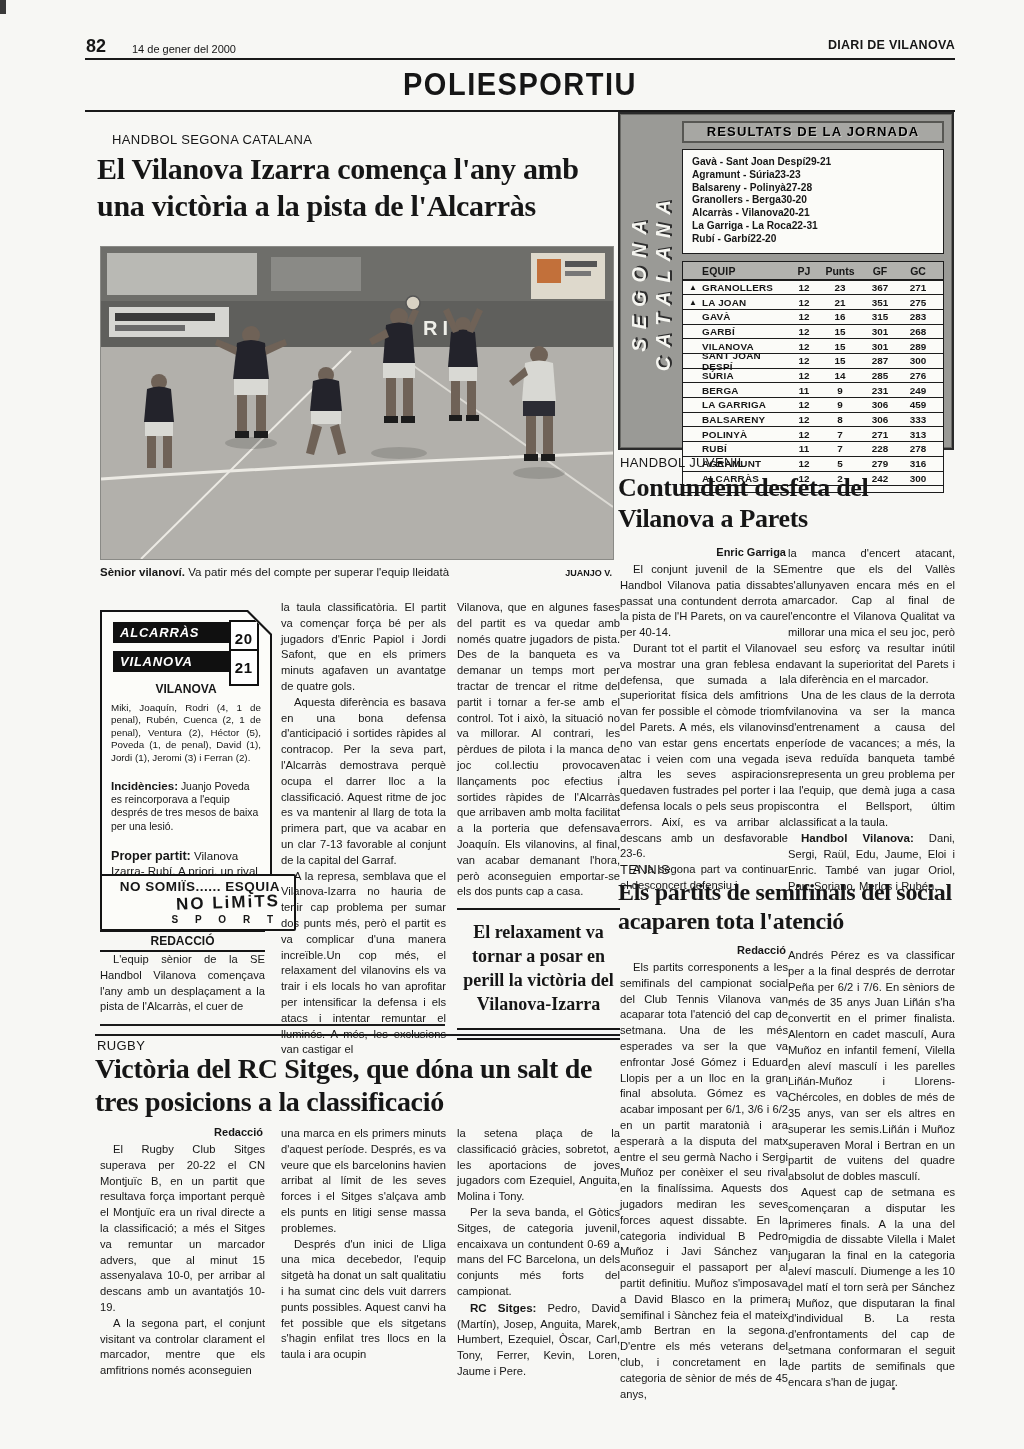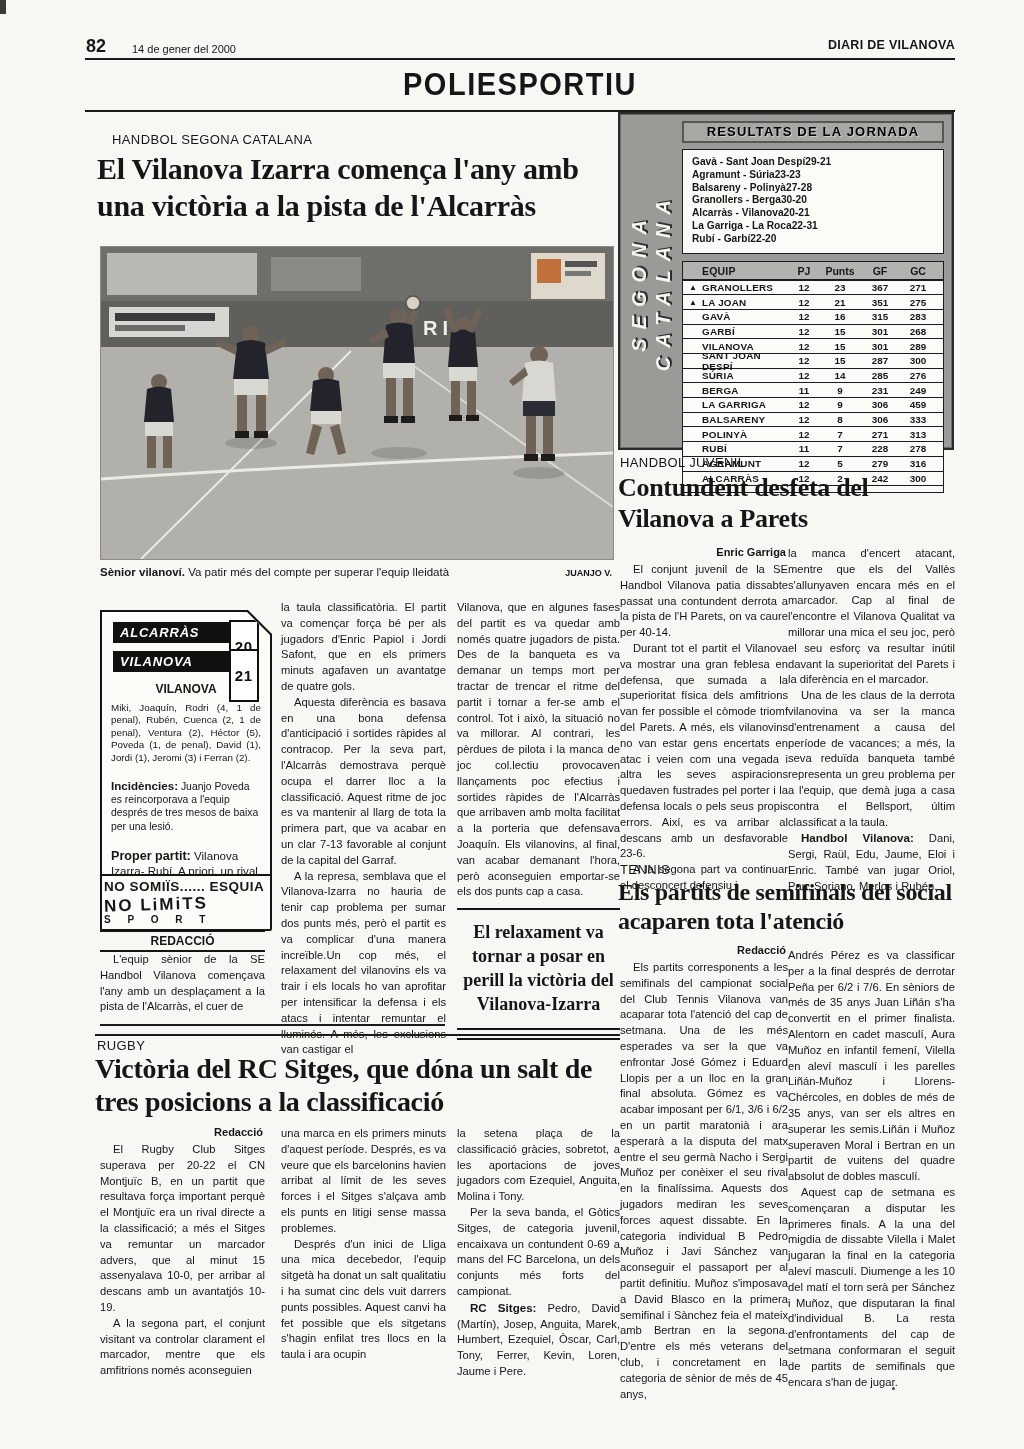--- a/index.html
+++ b/index.html
@@ -28,30 +28,30 @@
   .caption{display:flex;justify-content:space-between;align-items:baseline;font-size:11.5px;}
   .caption .lead{font-weight:bold;}
   .caption .credit{font-size:9px;font-weight:bold;}
 
   
   .scorecard{clip-path:polygon(0 0,calc(100% - 24px) 0,100% 24px,100% 100%,0 100%);background:#141414;padding:2px;}
   .scorecard-in{clip-path:polygon(0 0,calc(100% - 23px) 0,100% 23px,100% 100%,0 100%);background:#fcfcf9;padding:8px 9px 12px;}
   .teambar{position:relative;background:#101010;color:#fff;font-style:italic;font-weight:bold;font-size:13px;
            letter-spacing:.8px;padding:3px 26px 3px 7px;margin:2px 16px 8px 2px;}
   .scorebox{position:absolute;right:-14px;top:-2px;background:#fff;border:2.5px solid #101010;color:#101010;
-            font-style:normal;font-weight:bold;font-size:15px;line-height:17px;padding:16px 4px;}
+            font-style:normal;font-weight:bold;font-size:15px;line-height:17px;padding:8px 4px;}
   .roster-title{text-align:center;font-weight:bold;font-size:12px;margin:10px 0 6px;}
   .roster{font-size:9.8px;line-height:12.4px;text-align:justify;}
   .incid{margin-top:15px;font-size:10.4px;line-height:13.2px;}
   .incid b{font-size:11.6px;}
   .nextm{margin-top:16px;font-size:11.6px;line-height:14.8px;}
   .nextm b{font-size:12.6px;}
 
   
-  .adbox{border:2px solid #141414;border-radius:2px;text-align:left;padding:3px 2px 4px;background:#fcfcf9;}
+  .adbox{border:2px solid #141414;border-radius:2px;text-align:right;padding:3px 14px 4px;background:#fcfcf9;}
   .ad1{font-size:13.5px;font-weight:bold;letter-spacing:.5px;}
   .ad2{font-size:17px;font-weight:bold;letter-spacing:2px;transform:rotate(-2deg);}
   .ad3{font-size:10px;font-weight:bold;letter-spacing:7px;}
 
   .redaccio-hdr{border-top:2px solid #141414;border-bottom:2px solid #141414;text-align:center;
                 font-weight:bold;font-size:12px;padding:2px 0;}
 
   
   .quote{margin-top:8px;border-top:2px solid #161616;padding:10px 2px 0;font-family:"Liberation Serif","DejaVu Serif",serif;
          font-weight:bold;font-size:18px;line-height:24px;text-align:center;}

